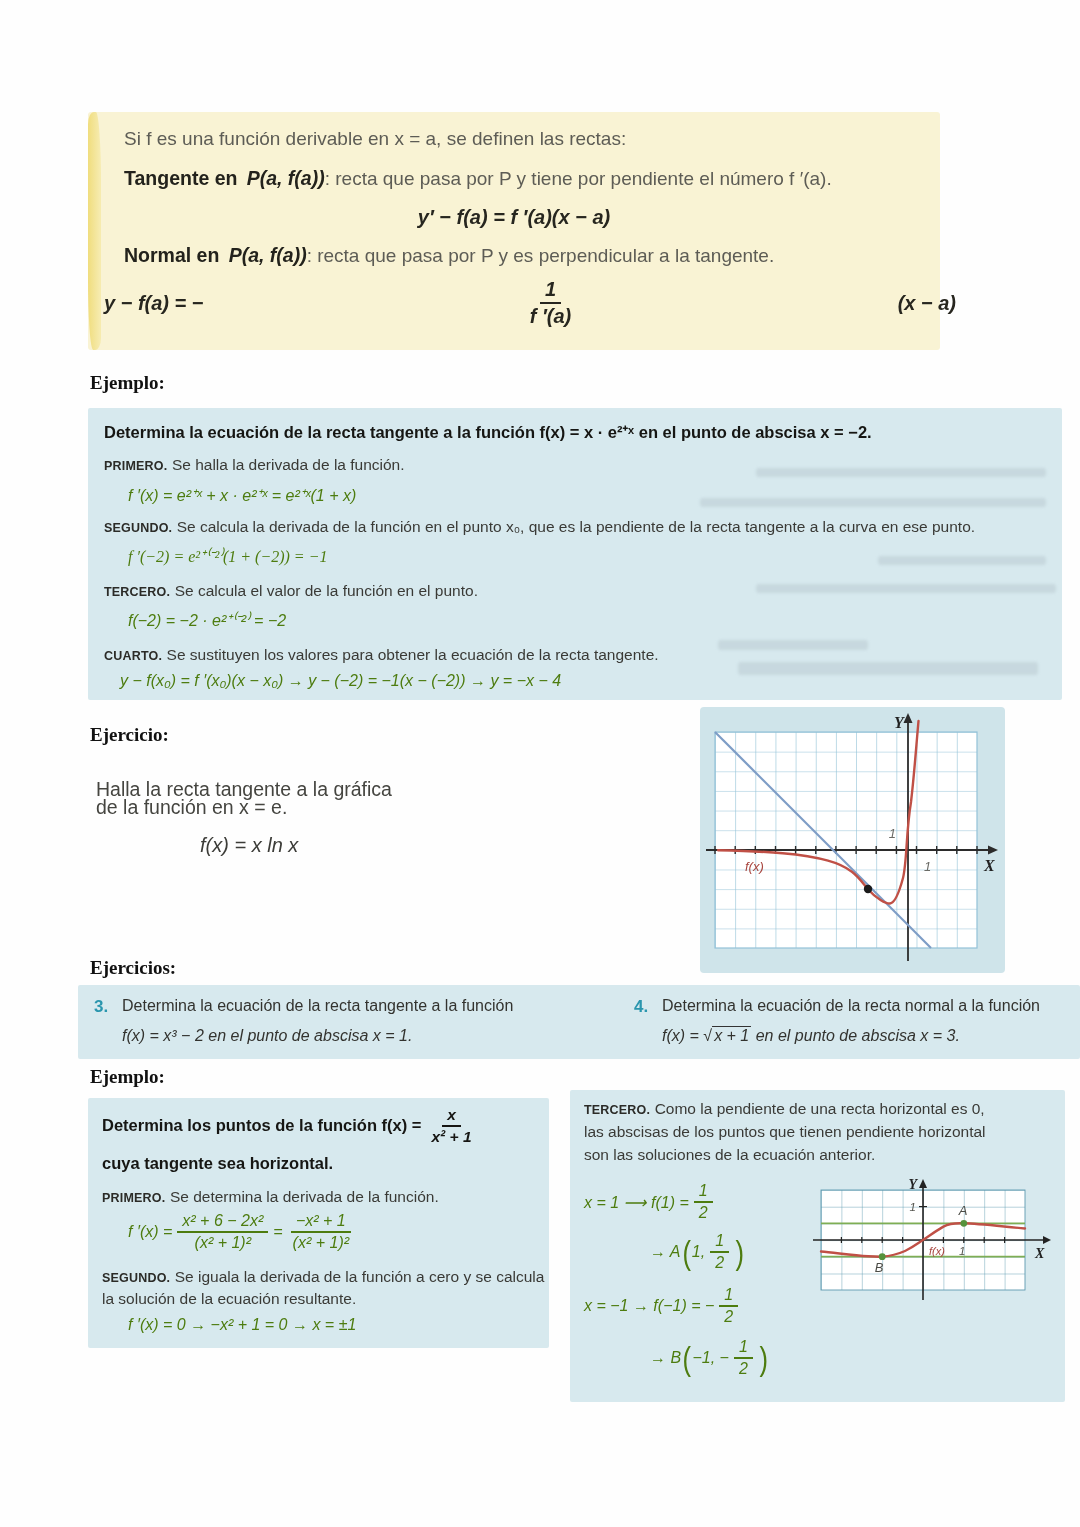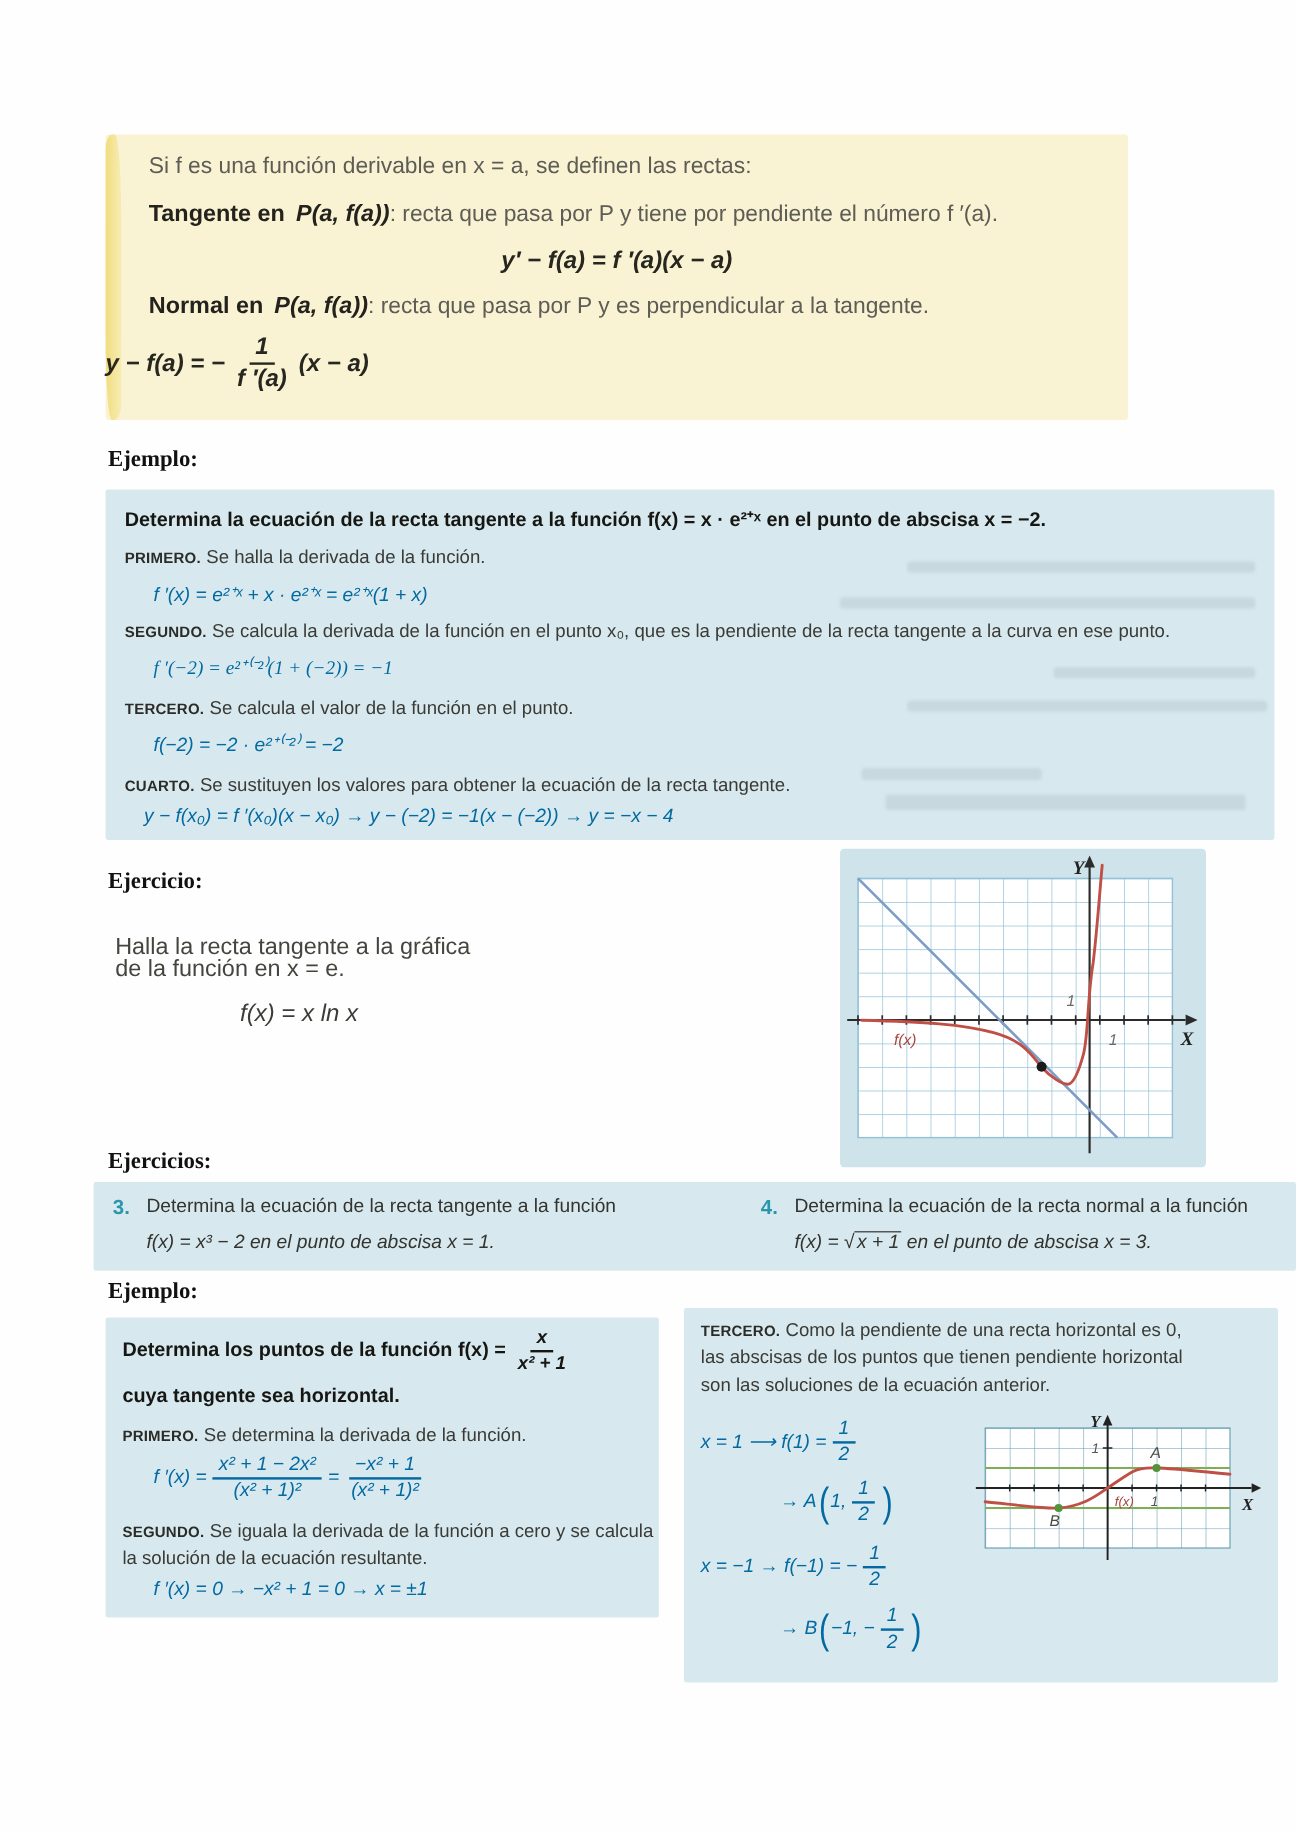--- a/index.html
+++ b/index.html
@@ -19,21 +19,21 @@
   .def-text{font-size:19px;color:#5d5c55;}
   .def-bold{font-weight:bold;color:#23221c;font-size:19.5px;}
   .def-math{font-style:italic;}
   .def-formula{font-size:20px;font-weight:bold;font-style:italic;color:#27261f;}
 
   
   .blue-box{background:#d7e9ee;border-radius:2px;}
   .stmt{font-weight:bold;font-size:16.5px;color:#161613;}
   .step-label{font-weight:bold;font-size:12.5px;color:#2b2b27;letter-spacing:0.2px;}
   .step-text{font-size:15.5px;color:#3a3a36;}
-  .formula{font-size:16px;font-style:italic;color:#0369a1;}
+  .formula{font-size:16px;font-style:italic;color:#4d7c0f;}
   .nowrap{white-space:nowrap;}
 
   .frac{display:inline-flex;flex-direction:column;align-items:center;vertical-align:middle;
         line-height:1.15;margin:0 5px;font-style:italic;}
   .frac .num{padding:0 5px 1px 5px;border-bottom:2px solid currentColor;}
   .frac .den{padding:1px 5px 0 5px;}
   .frow{display:flex;align-items:center;}
   .bigp{font-size:34px;font-weight:400;font-style:normal;line-height:0.9;transform:scaleX(.75);}
 
   .sqrt-sym{font-style:normal;}
@@ -57,21 +57,21 @@
     <div class="abs def-text" style="left:36px;top:16px;">Si f es una función derivable en x = a, se definen las rectas:</div>
     <div class="abs def-text nowrap" style="left:36px;top:55px;">
       <span class="def-bold">Tangente en</span>
       <span class="def-bold def-math" style="margin-left:4px;">P(a, f(a))</span><span>: recta que pasa por P y tiene por pendiente el número f ′(a).</span>
     </div>
     <div class="abs def-formula" style="left:0;top:94px;width:100%;text-align:center;">y′ − f(a) = f ′(a)(x − a)</div>
     <div class="abs def-text nowrap" style="left:36px;top:132px;">
       <span class="def-bold">Normal en</span>
       <span class="def-bold def-math" style="margin-left:4px;">P(a, f(a))</span><span>: recta que pasa por P y es perpendicular a la tangente.</span>
     </div>
-    <div class="abs def-formula frow" style="left:0;top:166px;width:100%;justify-content:flex-start;">
+    <div class="abs def-formula frow" style="left:16px;top:166px;width:100%;justify-content:space-between;">
       <span>y − f(a) = −</span>
       <span class="frac">
         <span class="num">1</span>
         <span class="den">f ′(a)</span>
       </span>
       <span>(x − a)</span>
     </div>
   </section>
 
   <div class="abs heading" style="left:90px;top:372px;">Ejemplo:</div>
@@ -168,21 +168,21 @@
       </span>
     </div>
     <div class="abs stmt" style="left:14px;top:56px;">cuya tangente sea horizontal.</div>
     <div class="abs nowrap" style="left:14px;top:90px;">
       <span class="step-label">PRIMERO.</span>
       <span class="step-text">Se determina la derivada de la función.</span>
     </div>
     <div class="abs formula frow nowrap" style="left:40px;top:114px;">
       <span>f ′(x) =</span>
       <span class="frac">
-        <span class="num">x² + 1 − 2x²</span>
+        <span class="num">x² + 6 − 2x²</span>
         <span class="den">(x² + 1)²</span>
       </span>
       <span>=</span>
       <span class="frac">
         <span class="num">−x² + 1</span>
         <span class="den">(x² + 1)²</span>
       </span>
     </div>
     <div class="abs nowrap" style="left:14px;top:170px;">
       <span class="step-label">SEGUNDO.</span>

